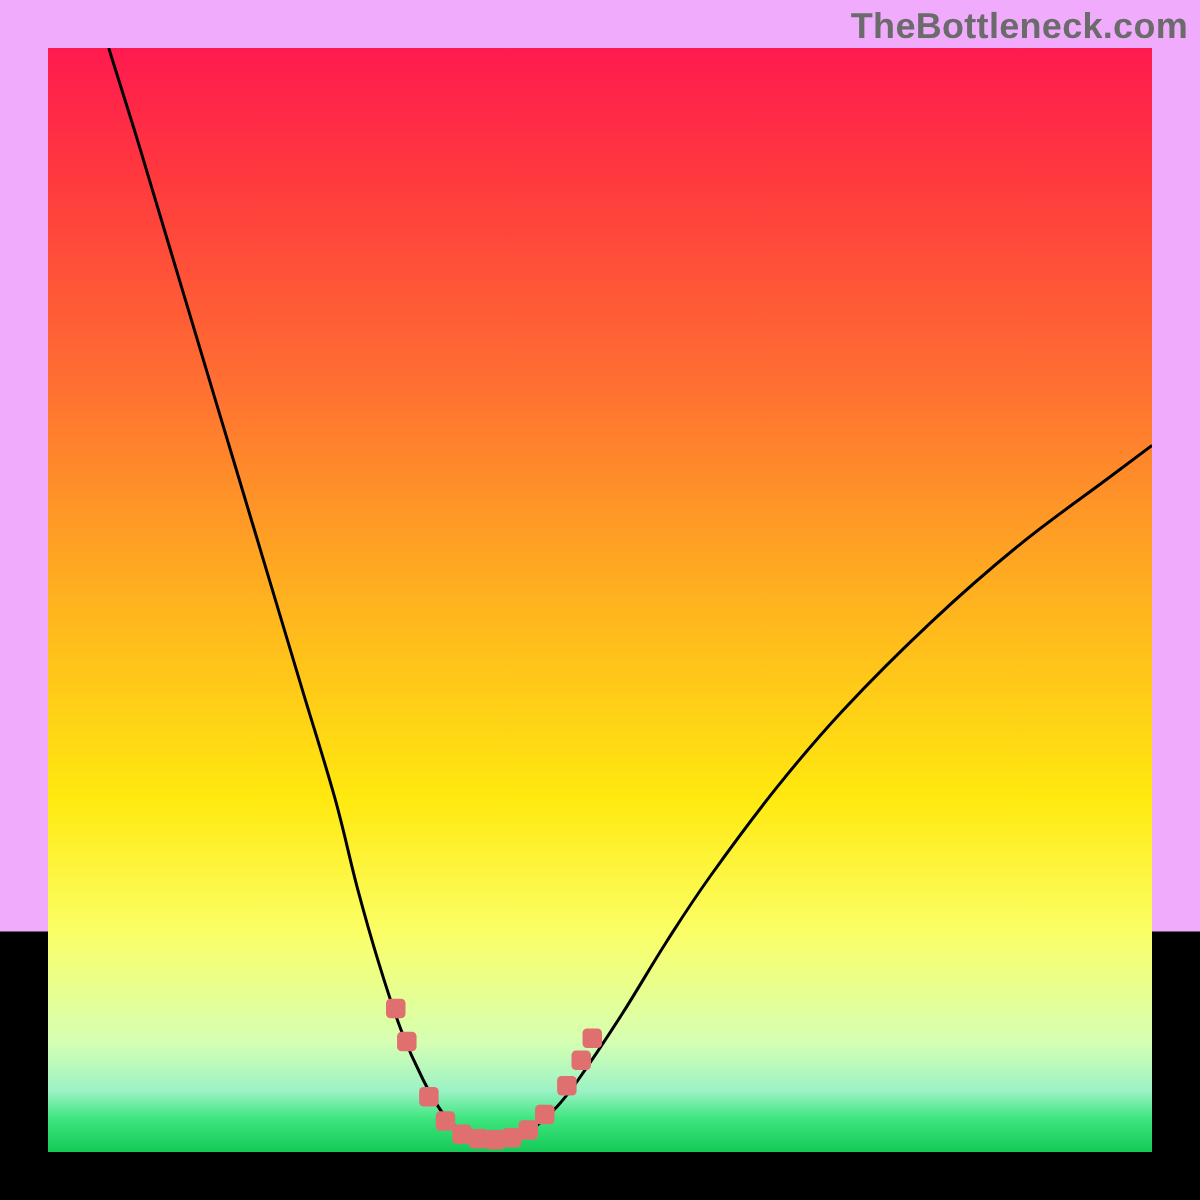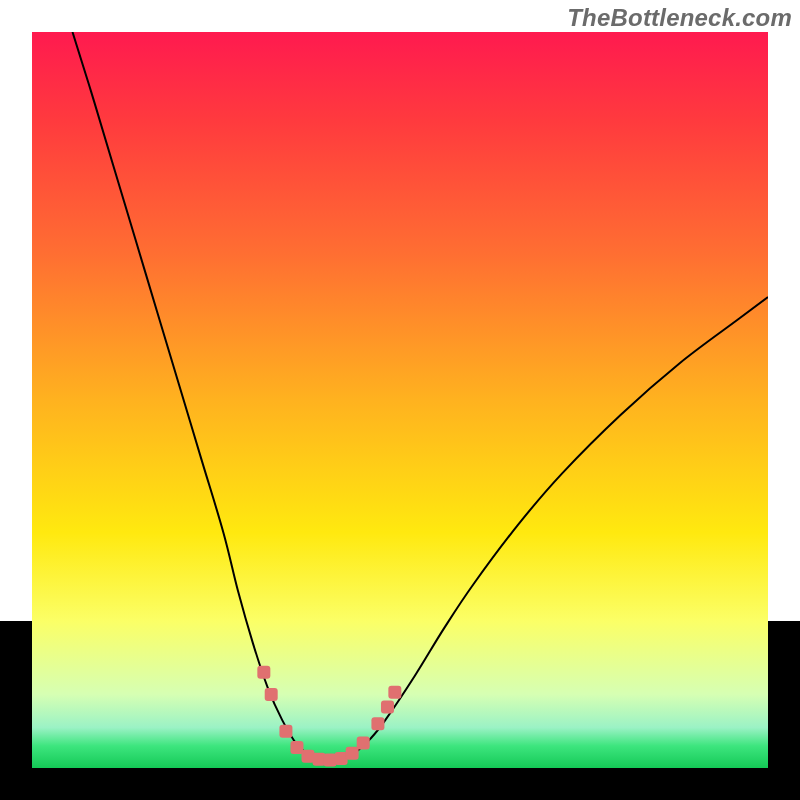--- a/index.html
+++ b/index.html
@@ -9,22 +9,21 @@
     height: 800px;
     background: #000;
     overflow: hidden;
   }
   .frame {
     position: absolute;
     left: 0;
     top: 0;
     width: 800px;
     height: 621px;
-    background: #ffffff;
-    font-style: italic;
+    background: #f0abfc;
   }
   .plot {
     position: absolute;
     left: 32px;
     top: 32px;
     width: 736px;
     height: 736px;
     overflow: hidden;
   }
   .watermark {

